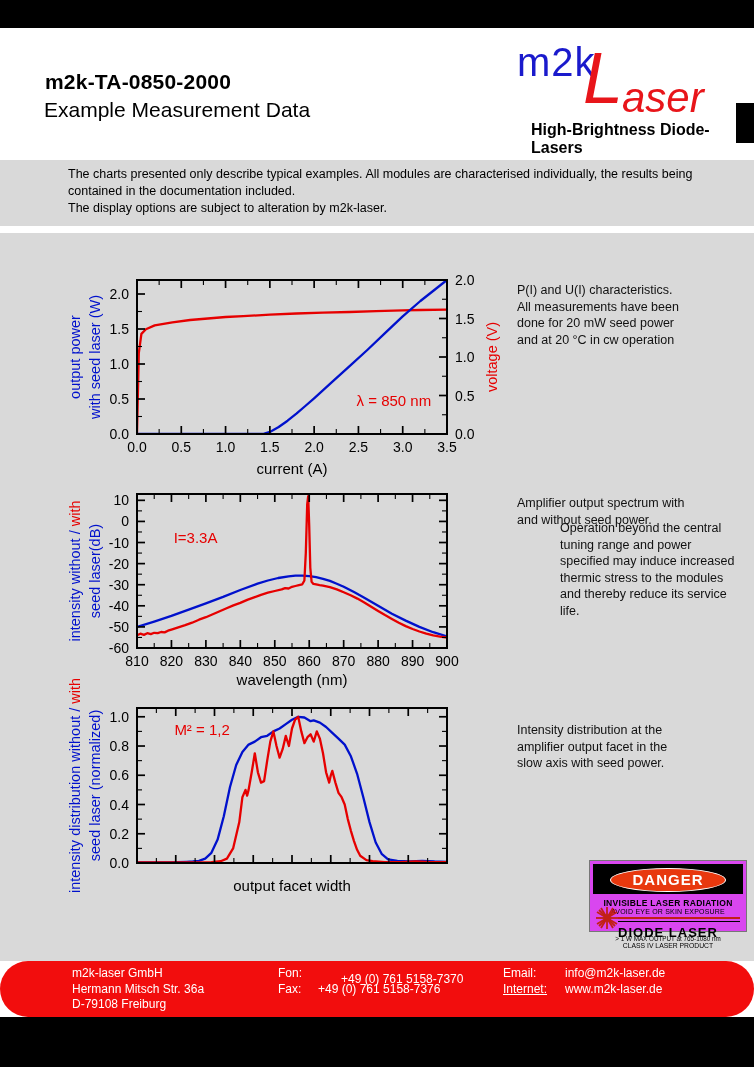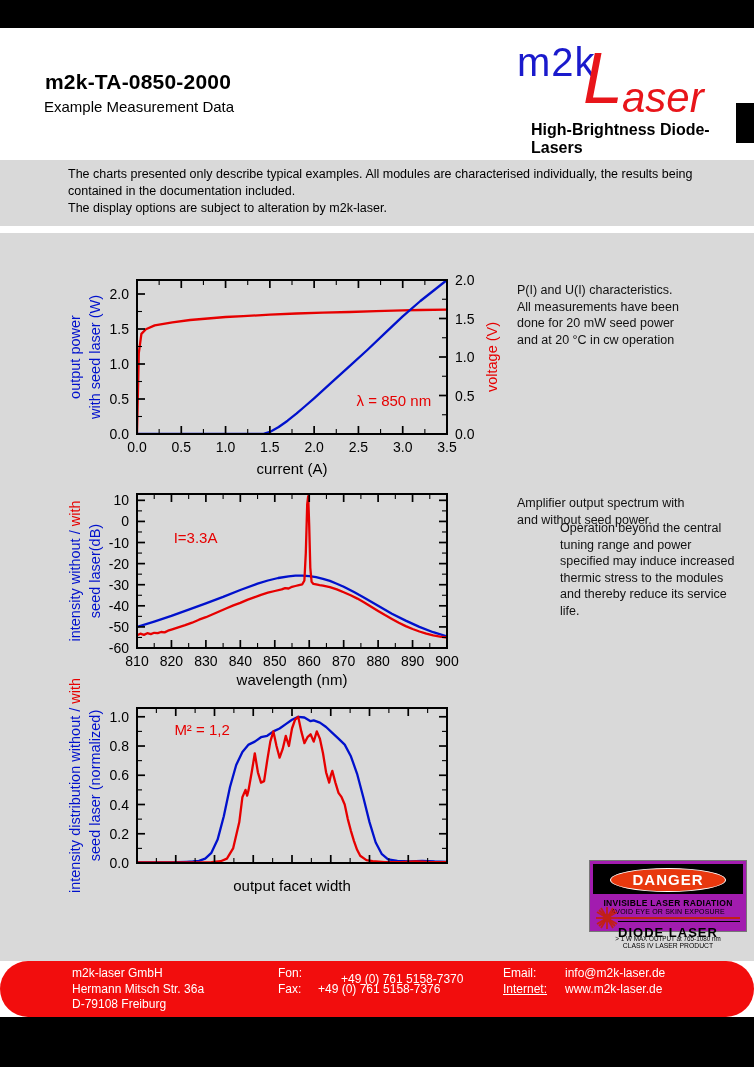--- a/index.html
+++ b/index.html
@@ -1,33 +1,33 @@
 <!DOCTYPE html>
 <html><head>
 <meta charset="utf-8">
 <style>
   html,body{margin:0;padding:0;background:#000;}
   .page{position:relative;width:754px;height:1067px;background:#fff;overflow:hidden;
         font-family:"Liberation Sans",sans-serif;color:#000;}
   .abs{position:absolute;}
   .topbar{left:0;top:0;width:754px;height:28px;background:#000;}
   .title1{left:45px;top:70px;font-size:21px;font-weight:bold;letter-spacing:0.2px;text-align:right;}
-  .title2{left:44px;top:98px;font-size:15px;}
+  .title2{left:44px;top:98px;font-size:21px;}
   .logo-m2k{left:517px;top:40px;font-size:40px;color:#1a1acc;letter-spacing:1px;}
   .logo-L{left:583px;top:42px;font-size:72px;line-height:1;color:#e8151a;font-style:italic;}
   .logo-aser{left:622px;top:77px;font-size:42px;line-height:1;color:#e8151a;font-style:italic;}
   .tagline{left:531px;top:121px;font-size:16px;font-weight:bold;}
   .corner-block{left:736px;top:103px;width:18px;height:40px;background:#000;}
   .notice{left:0;top:160px;width:754px;height:66px;background:#d9d9d9;}
   .notice-text{left:68px;top:166px;width:640px;font-size:12.5px;line-height:17px;white-space:pre-line;}
   .main{left:0;top:233px;width:754px;height:728px;background:#d9d9d9;}
   .cap{left:517px;width:232px;font-size:12.5px;line-height:16.5px;white-space:pre-line;color:#111;}
   svg text{font-family:"Liberation Sans",sans-serif;}
   
-  .danger{left:589px;top:860px;width:158px;height:72px;background:#a21caf;border:1px solid #777;box-sizing:border-box;padding-left:24px;}
+  .danger{left:589px;top:860px;width:158px;height:72px;background:#d946ef;border:1px solid #777;box-sizing:border-box;padding-left:24px;}
   .d-band{position:absolute;left:3px;top:3px;right:3px;height:30px;background:#000;}
   .d-ellipse{position:absolute;left:50%;top:4px;transform:translateX(-50%);width:114px;height:22px;
              background:#e8380e;border:1px solid #fff;border-radius:50%;color:#fff;font-weight:bold;
              font-size:15px;letter-spacing:1px;text-align:center;line-height:21px;}
   .d1{position:absolute;left:0;right:0;top:37px;text-align:center;font-weight:bold;font-size:8.5px;letter-spacing:0.3px;}
   .d2{position:absolute;left:0;right:0;top:47px;text-align:center;font-size:7px;letter-spacing:0.2px;}
   .d-starburst{position:absolute;left:5px;top:45px;}
   .dline-red{position:absolute;left:28px;right:6px;top:56px;height:2px;background:#c22015;}
   .dline-black{position:absolute;left:28px;right:6px;top:59.5px;height:1.5px;background:#000;}
   .d3{position:absolute;left:0;right:0;top:64px;text-align:center;font-weight:bold;font-size:13px;letter-spacing:1px;}
@@ -75,20 +75,23 @@
 done for 20 mW seed power
 and at 20 °C in cw operation</div>
   <div class="abs cap" style="top:495px;">Amplifier output spectrum  with
 and without  seed power.</div>
   <div class="abs cap" style="top:520px;margin-left:43px;">Operation beyond the central
 tuning range and power
 specified may induce increased
 thermic stress to the modules
 and thereby reduce its service
 life.</div>
+  <div class="abs cap" style="top:722px;">Intensity distribution at the
+amplifier output facet in the
+slow axis with seed power.</div>
 
   <div class="abs danger">
     <div class="d-band">
       <div class="d-ellipse">
         <span>DANGER</span>
       </div>
     </div>
     <div class="d1">INVISIBLE LASER RADIATION</div>
     <div class="d2">AVOID EYE OR SKIN EXPOSURE</div>
     <svg class="d-starburst" width="24" height="24" viewBox="0 0 24 24">

